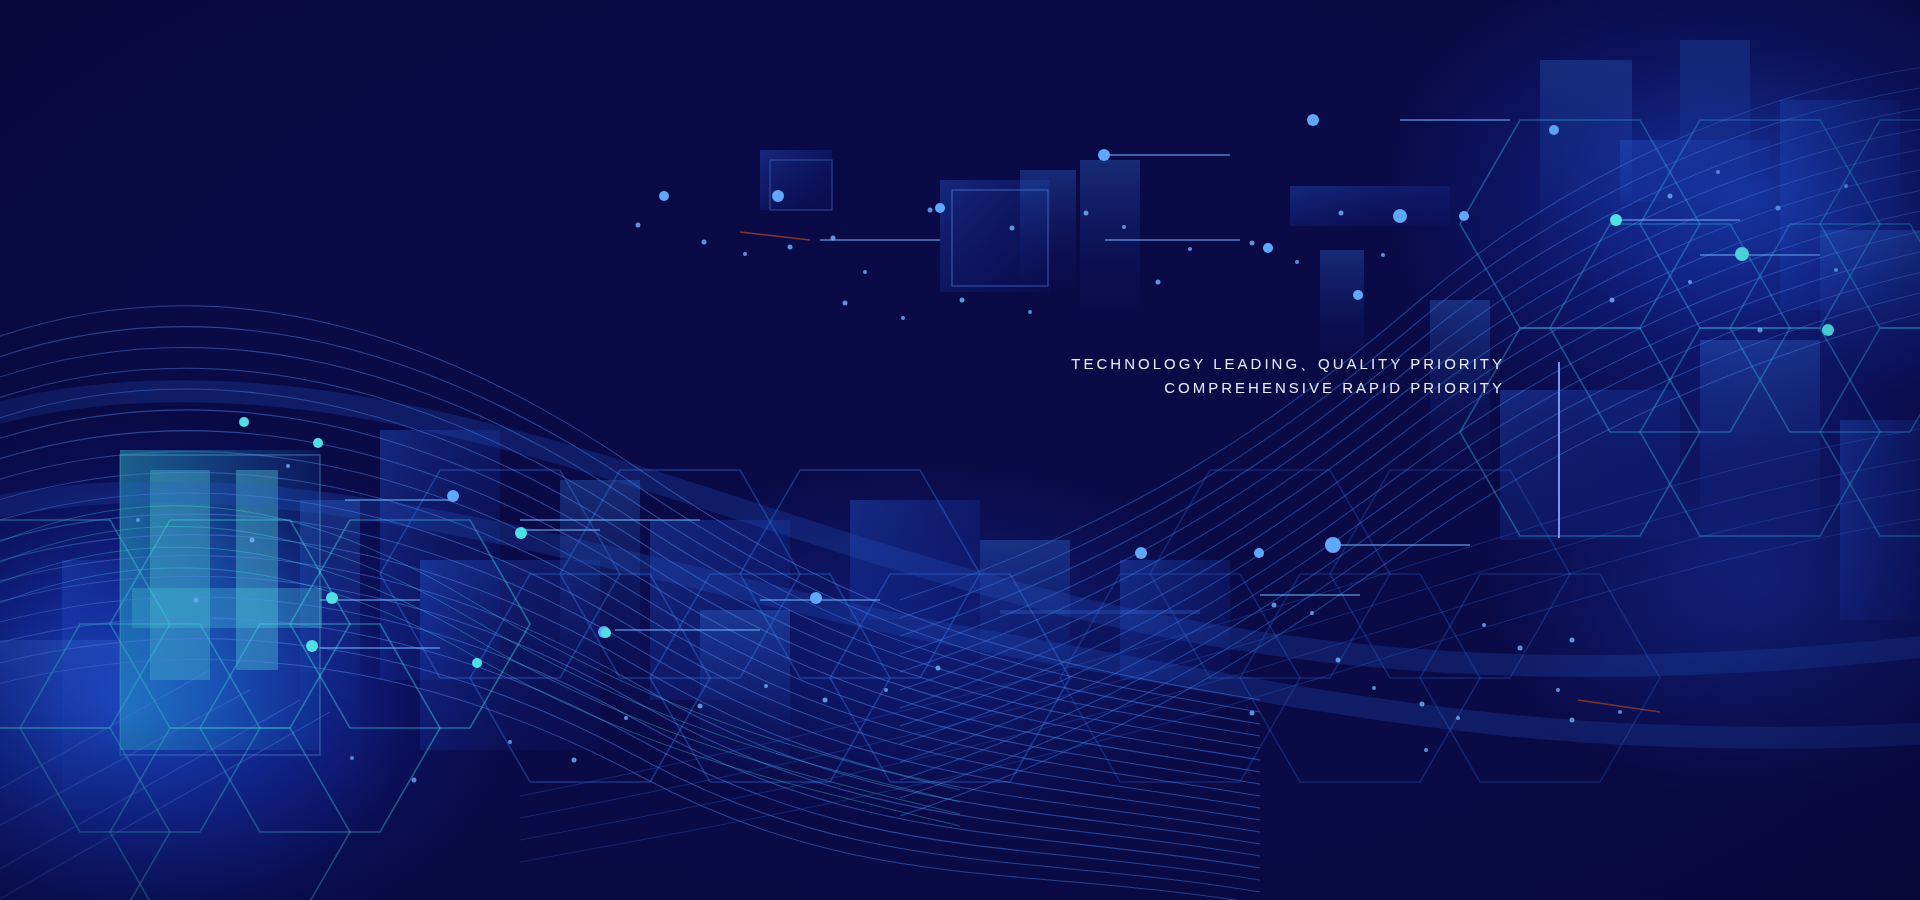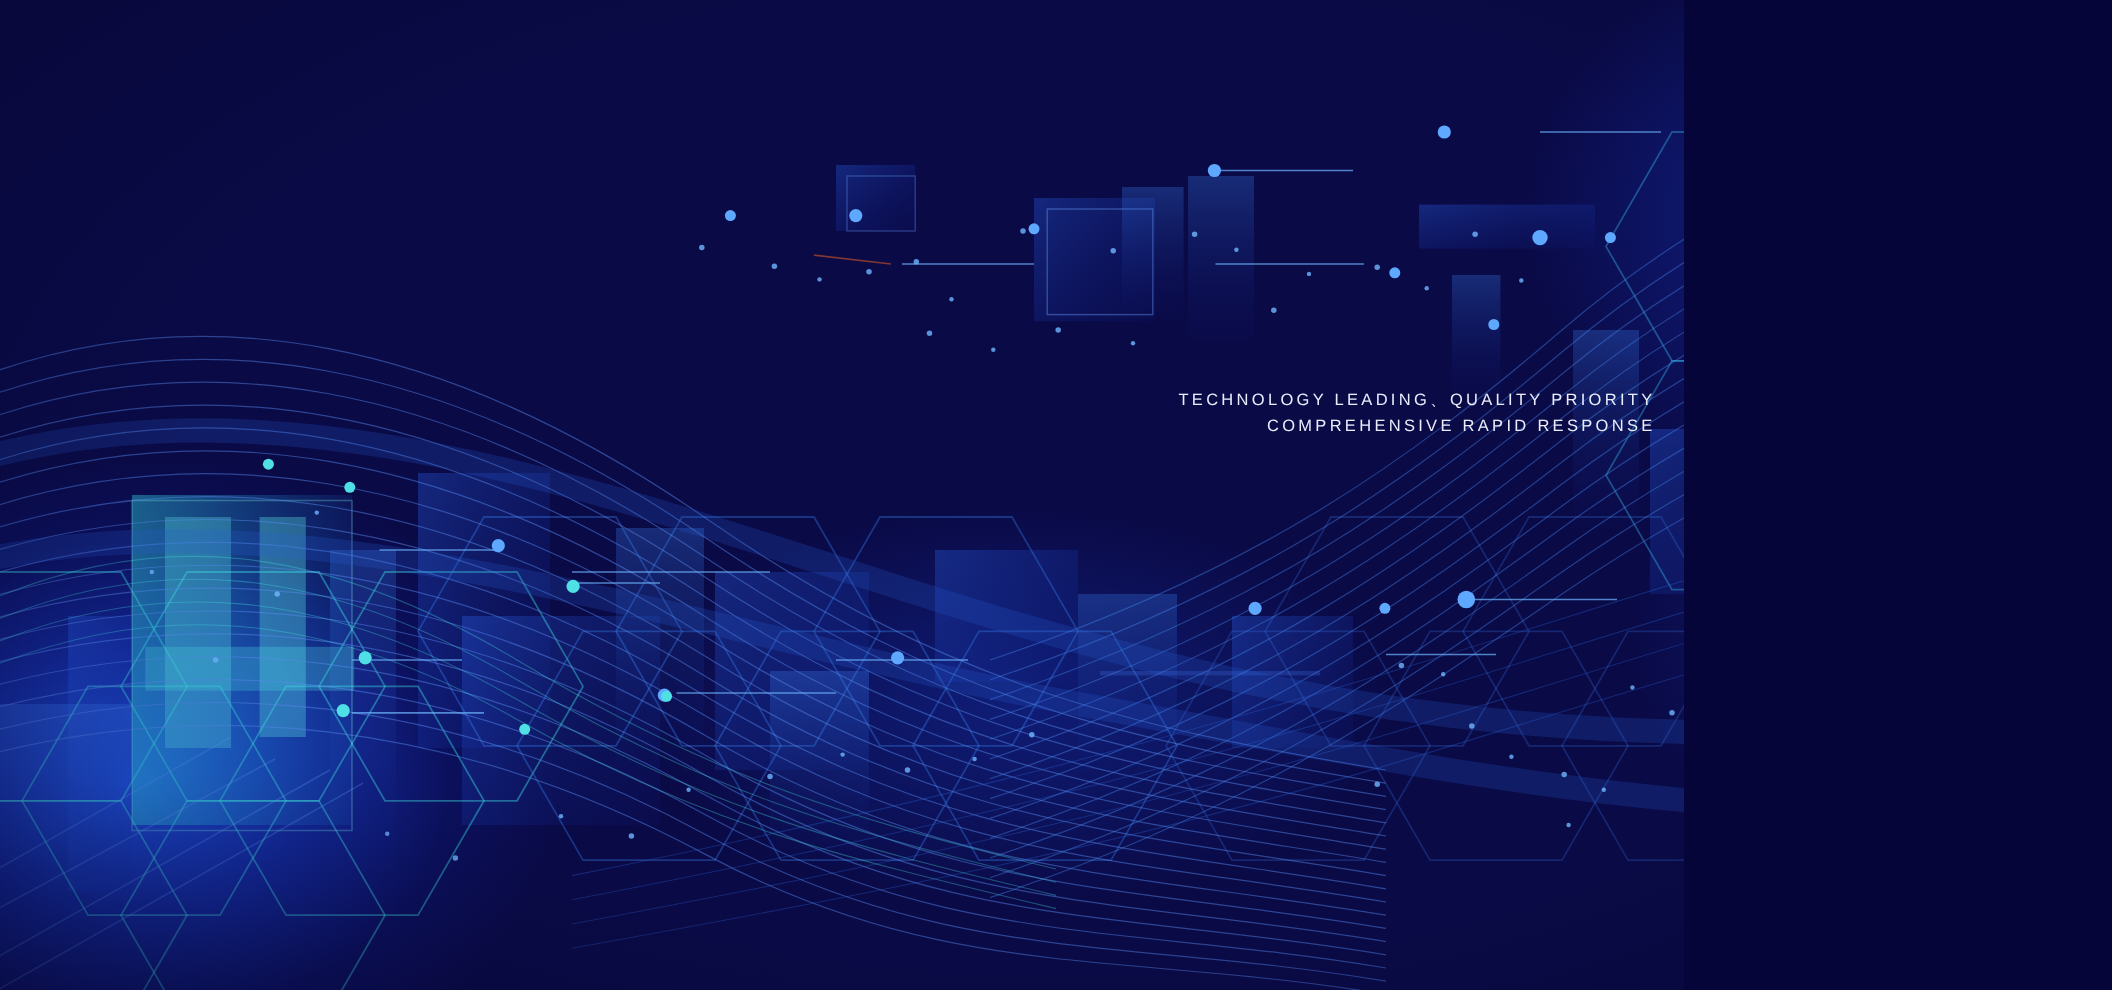--- a/index.html
+++ b/index.html
@@ -1,20 +1,20 @@
 <!DOCTYPE html>
 <html lang="zh"><head>
 <meta charset="utf-8">
 <title>Tech Banner</title>
 <style>
   html,body{margin:0;padding:0;background:#05053a;}
   body{width:1920px;height:900px;overflow:hidden;
        font-family:"Liberation Sans","DejaVu Sans",sans-serif;}
 
-  #banner{position:relative;width:1531px;height:900px;overflow:hidden;
+  #banner{position:relative;width:1920px;height:900px;overflow:hidden;
           background:#0a0a47;}
 
   
   .glow{position:absolute;pointer-events:none;}
   .glow-bl{left:-260px;top:330px;width:1000px;height:760px;
      background:radial-gradient(ellipse 50% 50% at 38% 50%,
         rgba(32,90,240,.95) 0%, rgba(24,60,205,.62) 32%,
         rgba(14,30,140,.30) 58%, rgba(10,10,71,0) 78%);}
   .glow-tr{left:1180px;top:-200px;width:980px;height:760px;
      background:radial-gradient(ellipse 50% 50% at 58% 52%,
@@ -318,18 +318,18 @@
         <path d="M-20 910 L 330 712"></path>
       <path d="M-20 836 L 250 690"></path>
         <path d="M-20 800 L 210 670"></path>
     </g>
   </svg>
 
   <div class="glow vig"></div>
 
   <div id="copy">
     <div class="eng">TECHNOLOGY LEADING、QUALITY PRIORITY</div>
-    <div class="eng">COMPREHENSIVE RAPID RESPONSE</div>
+    <div class="eng">COMPREHENSIVE RAPID PRIORITY</div>
   </div>
 
   <div id="accent-rule"></div>
 
 </div>
 
 </body></html>

